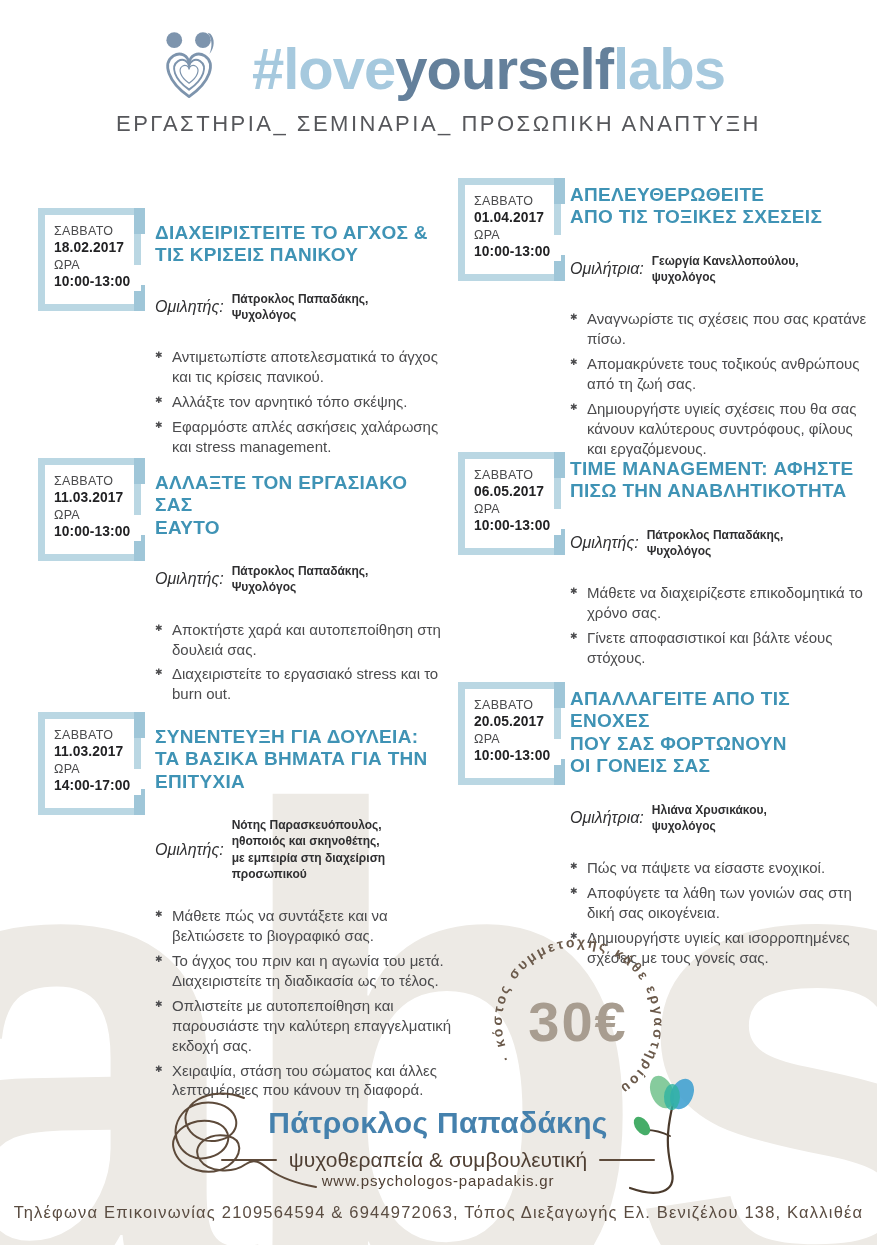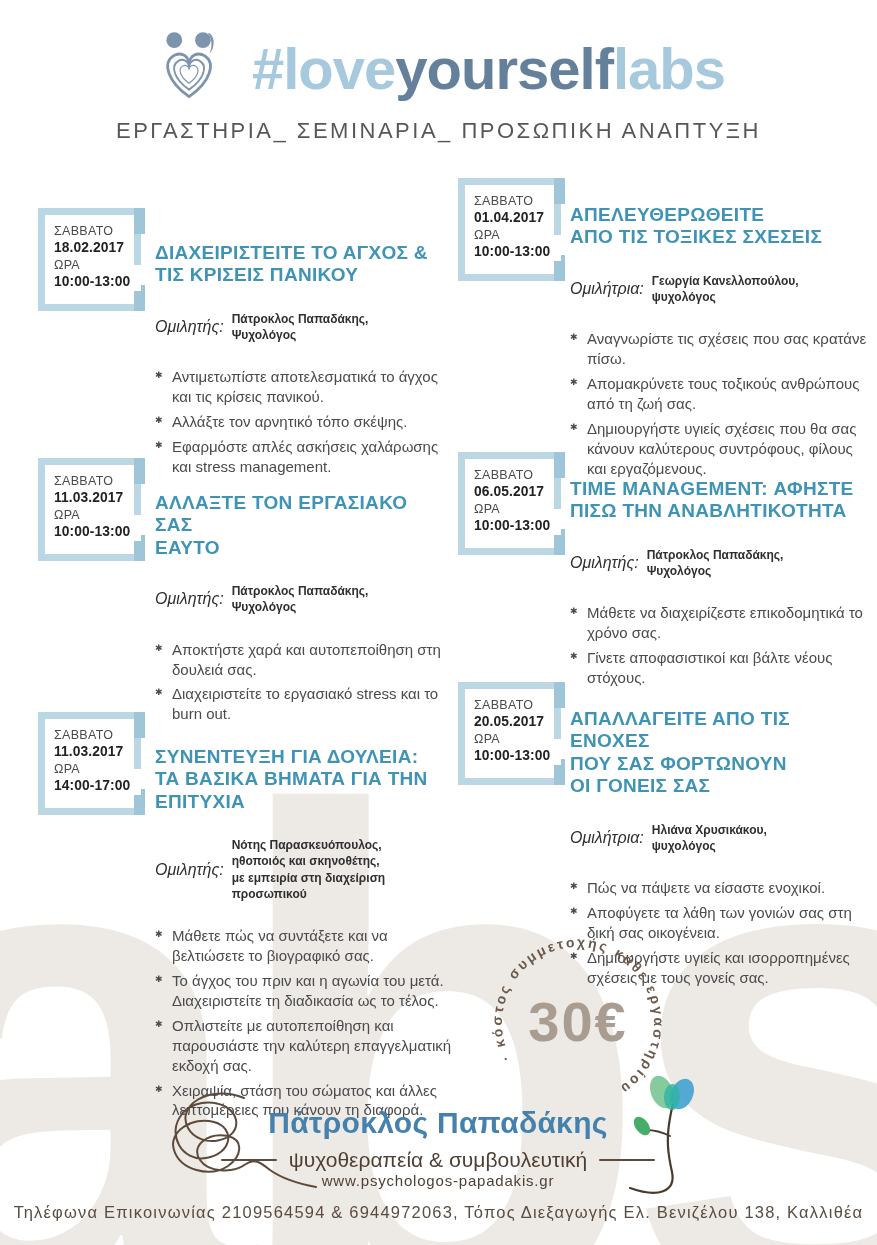--- a/index.html
+++ b/index.html
@@ -8,33 +8,33 @@
   
   .watermark{position:absolute;left:-300px;top:708px;font-size:700px;font-weight:700;
              letter-spacing:-30px;line-height:1;color:#edeae5;z-index:0;user-select:none;}
   
   .header{position:absolute;top:30px;left:0;right:0;display:flex;flex-direction:column;
           align-items:center;z-index:2;}
   .brand-row{display:flex;align-items:center;gap:24px;}
   .wordmark{font-size:58px;font-weight:bold;letter-spacing:-1px;line-height:1;}
   .wm-light{color:#a6c9de;}
   .wm-dark{color:#64809b;}
-  .subtitle{margin-top:10px;font-size:22px;letter-spacing:2.5px;color:#56575b;}
+  .subtitle{margin-top:3px;font-size:22px;letter-spacing:2.5px;color:#56575b;}
   
   .workshop{position:absolute;z-index:2;}
   .datebox{position:absolute;left:0;top:0;width:103px;height:103px;box-sizing:border-box;
            border:7px solid #bad7e3;background:#fff;}
   .datebox::after{content:"";position:absolute;right:-7px;top:50px;width:7px;height:26px;background:#fff;}
   .db-accent{position:absolute;background:#9fc6d8;}
   .db-accent-top{right:-11px;top:-7px;width:11px;height:26px;}
   .db-accent-bottom{right:-11px;bottom:-7px;width:11px;height:26px;}
   .db-inner{padding:8px 0 0 9px;line-height:1.3;}
   .db-day{font-size:12.5px;color:#4a4a4c;letter-spacing:.3px;}
   .db-strong{font-size:13.8px;font-weight:bold;color:#222224;letter-spacing:.1px;}
-  .wcontent{margin-left:117px;margin-top:20px;}
+  .wcontent{margin-left:117px;}
   .col-right .wcontent{margin-left:112px;}
   .wtitle{margin:0;font-size:19px;font-weight:bold;color:#3f93b5;line-height:1.18;
           letter-spacing:.3px;white-space:pre-line;}
   .speaker{display:flex;gap:8px;align-items:center;margin-top:24px;}
   .speaker-label{font-style:italic;font-size:16px;color:#2f2f31;white-space:nowrap;}
   .speaker-name{font-weight:bold;font-size:12px;color:#2f2f31;line-height:1.35;white-space:pre-line;}
   .bullets{list-style:none;margin:24px 0 0 0;padding:0;}
   .bullets li{position:relative;padding-left:17px;font-size:15px;line-height:1.33;
               margin-bottom:5px;color:#4b4b4d;}
   .bullets li::before{content:"✱";position:absolute;left:0;top:3px;font-size:9px;color:#4b4b4d;}

